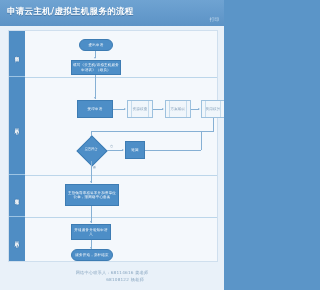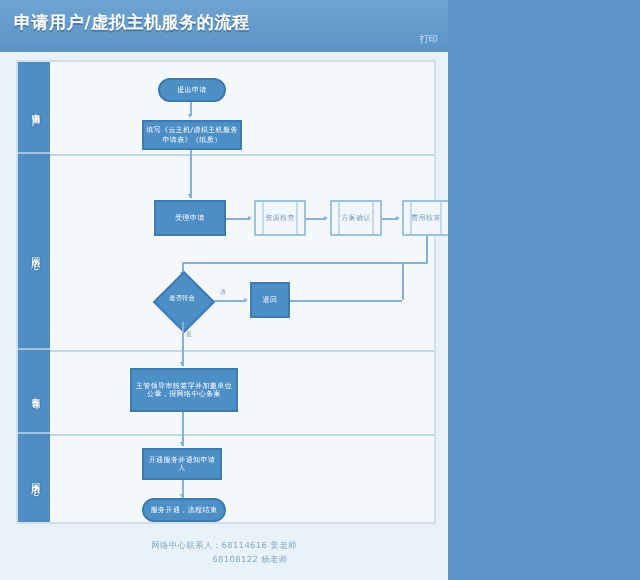--- a/index.html
+++ b/index.html
@@ -138,21 +138,21 @@
   }
   .f1{top:6px;}
   .f2{top:13px;padding-left:26px;box-sizing:border-box;}
 </style>
 </head>
 <body>
 
 <div id="page">
 
   <div class="hdr">
-    <div class="hdr-title">申请用户/虚拟主机服务的流程</div>
+    <div class="hdr-title">申请云主机/虚拟主机服务的流程</div>
     <div class="hdr-action">打印</div>
   </div>
 
   <div class="canvas">
     <div class="sheet">
 
       <div class="lane-col">
         <div class="lane" style="top:0px;height:46px">
           <span class="lane-label">申请用户</span>
         </div>

